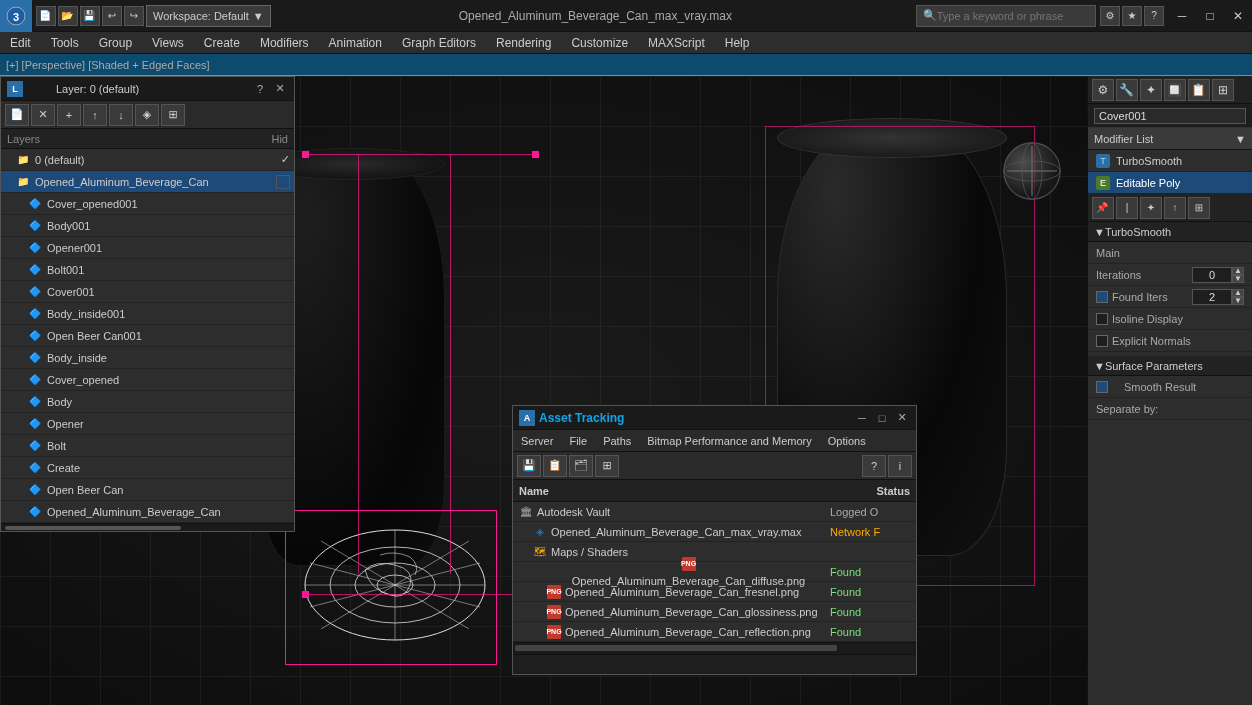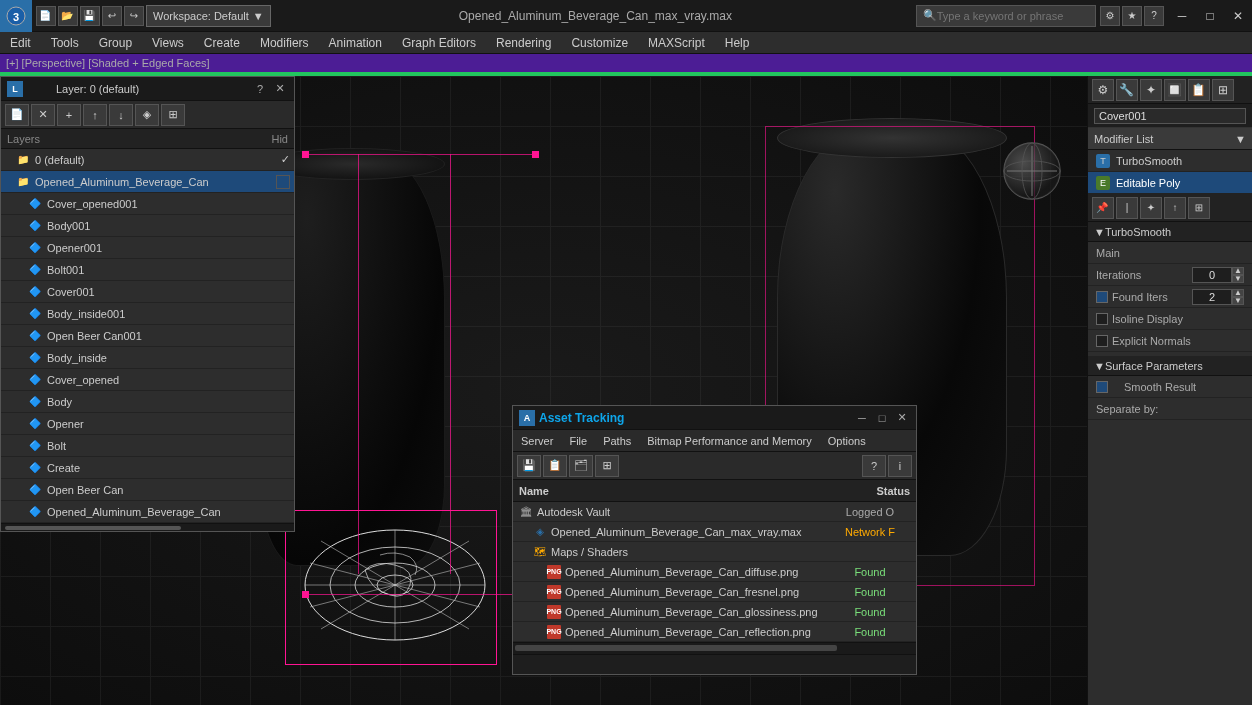--- a/index.html
+++ b/index.html
@@ -68,24 +68,24 @@
     }
     #menubar .menu-item {
       padding: 0 10px; height: 22px;
       display: flex; align-items: center;
       color: #ccc; font-size: 12px; cursor: pointer;
     }
 
     
     #viewport-label {
       height: 22px;
-      background: #4c1d95;
+      background: #0c4a6e;
       display: flex; align-items: center;
       padding: 0 6px; color: #aaa; font-size: 11px;
-      border-bottom: 4px solid #22c55e;
+      border-bottom: 1px solid #22c55e;
     }
 
     
     #main-layout {
       display: flex;
       height: calc(705px - 32px - 22px - 22px);
     }
 
     
     #viewport {
@@ -353,21 +353,21 @@
       padding: 0 6px; border-bottom: 1px solid #111;
     }
     #asset-panel .asset-col-name { flex: 1; color: #ccc; font-size: 11px; font-weight: bold; }
     #asset-panel .asset-col-status { width: 80px; color: #ccc; font-size: 11px; font-weight: bold; text-align: right; }
     #asset-panel .asset-row {
       height: 20px; display: flex; align-items: center;
       padding: 0 6px; border-bottom: 1px solid #222;
       cursor: pointer;
     }
     #asset-panel .asset-row-name { flex: 1; font-size: 11px; color: #ccc; display: flex; align-items: center; gap: 4px; }
-    #asset-panel .asset-row-status { width: 80px; font-size: 11px; color: #7adf7a; text-align: center; }
+    #asset-panel .asset-row-status { width: 80px; font-size: 11px; color: #7adf7a; text-align: left; }
     #asset-panel .asset-row-status.network { color: #ffaa00; }
     #asset-panel .asset-row-status.loggedout { color: #aaa; }
     .asset-file-icon {
       width: 14px; height: 14px;
       display: flex; align-items: center; justify-content: center;
       font-size: 10px;
     }
     .asset-vault-icon { color: #aaa; }
     .asset-max-icon { color: #2a6fa8; }
     .asset-map-icon { color: #ffaa00; }
@@ -683,21 +683,21 @@
               <div class="asset-row-status network" style="color: rgb(255, 170, 0);">Network F</div>
             </div>
             <div class="asset-row">
               <div class="asset-row-name" style="padding-left: 14px;">
                 <span class="asset-file-icon asset-map-icon">🗺</span>
                 <span>Maps / Shaders</span>
               </div>
               <div class="asset-row-status "></div>
             </div>
             <div class="asset-row">
-              <div class="asset-row-name" style="padding-left: 28px;">
+              <div class="asset-row-name" style="padding-left: 28px; flex-direction: column;">
                 <span class="asset-png-icon">PNG</span>
                 <span>Opened_Aluminum_Beverage_Can_diffuse.png</span>
               </div>
               <div class="asset-row-status found" style="color: rgb(122, 223, 122);">Found</div>
             </div>
             <div class="asset-row">
               <div class="asset-row-name" style="padding-left: 28px;">
                 <span class="asset-png-icon">PNG</span>
                 <span>Opened_Aluminum_Beverage_Can_fresnel.png</span>
               </div>

